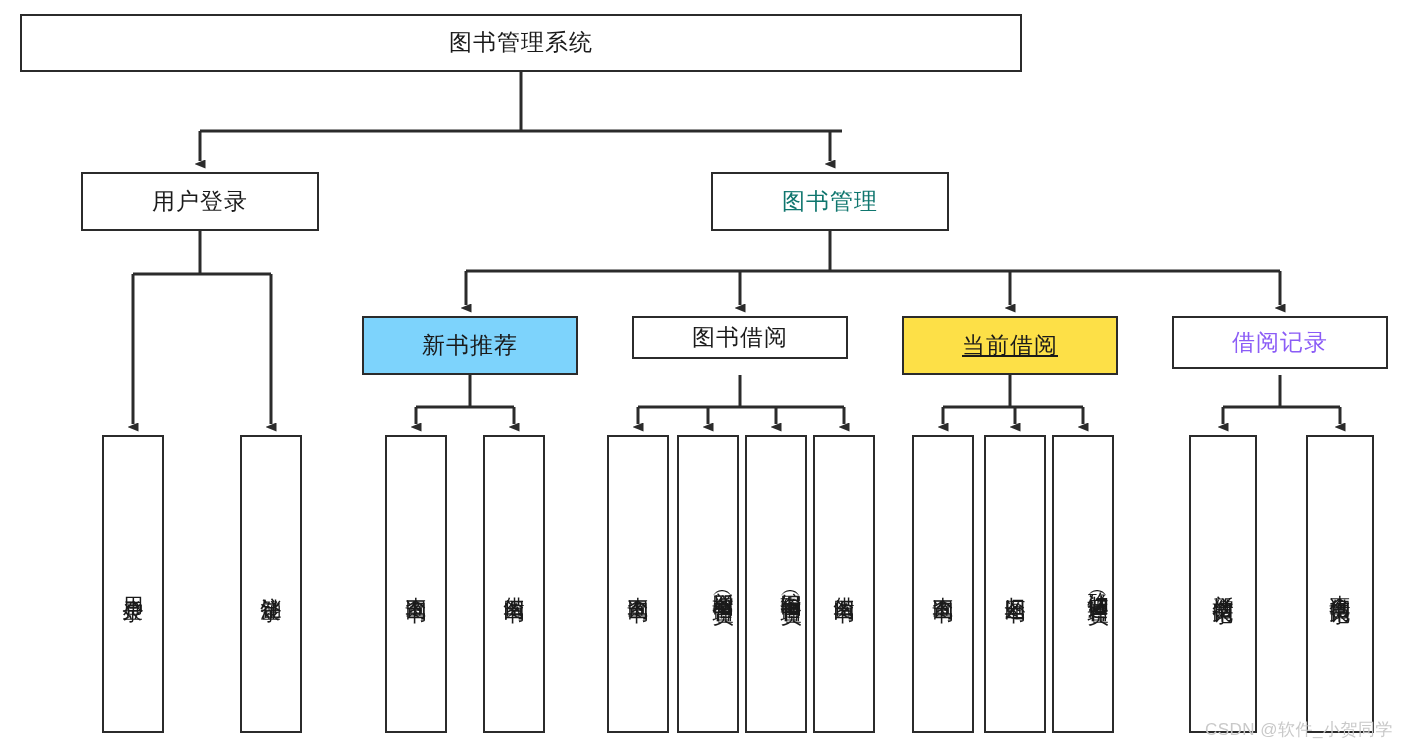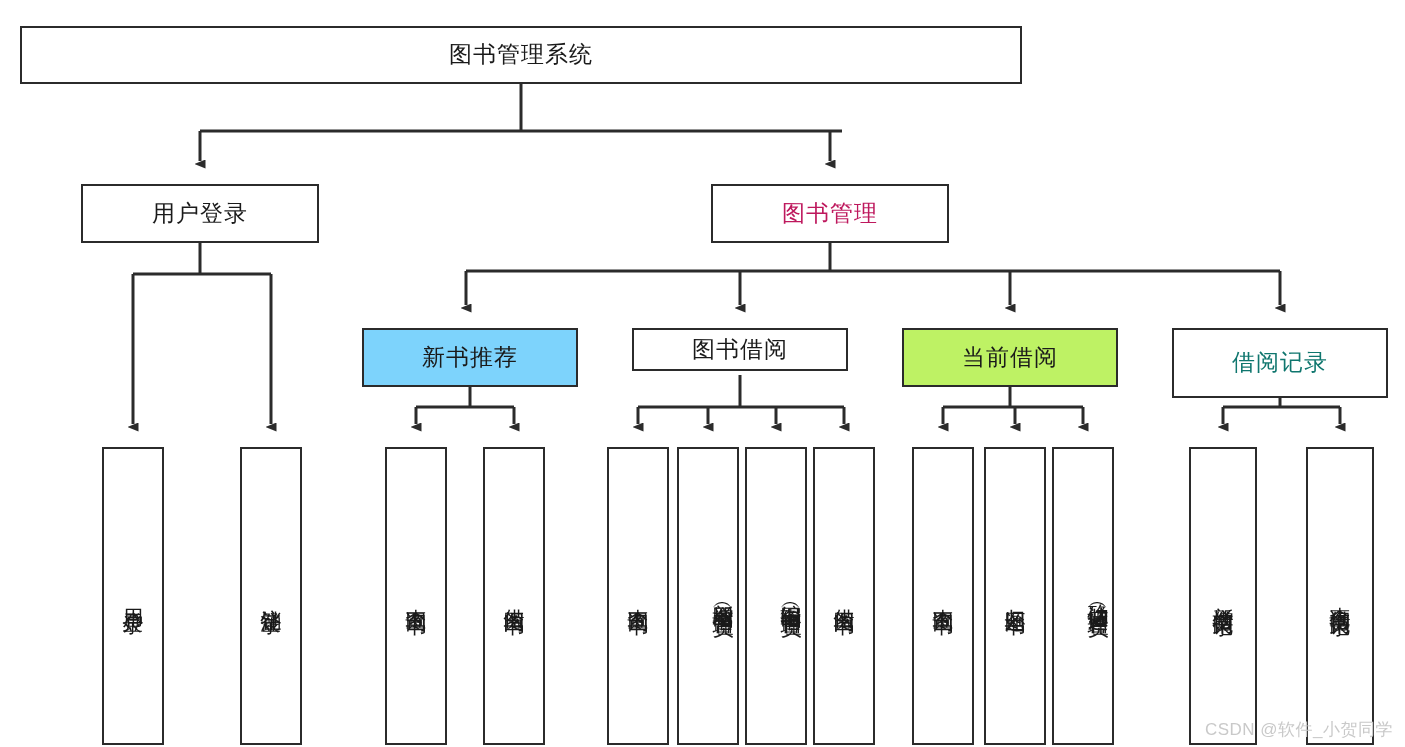--- a/index.html
+++ b/index.html
@@ -28,21 +28,20 @@
   .node {
     position: absolute;
     box-sizing: border-box;
     border: 2px solid #2b2b2b;
     background: #ffffff;
     color: #1a1a1a;
     display: flex;
     align-items: center;
     justify-content: center;
     overflow: hidden;
-    margin-top: 12px;
   }
   .node.horiz {
     font-size: 23px;
     letter-spacing: 1px;
     line-height: 1.2;
   }
   .node.vert {
     writing-mode: vertical-rl;
     text-orientation: upright;
     font-size: 21px;
@@ -120,26 +119,26 @@
       <path d="M1280,375 L1280,407"></path>
       <path d="M1223,407 L1340,407"></path>
       <path d="M1223,407 L1223,424" marker-end="url(#arrow)"></path>
       <path d="M1340,407 L1340,424" marker-end="url(#arrow)"></path>
     </g>
   </svg>
 
   <div class="node horiz" style="left: 20px; top: 14px; width: 1002px; height: 58px; border-color: rgb(43, 43, 43); background: rgb(255, 255, 255); color: rgb(26, 26, 26);">图书管理系统</div>
 
   <div class="node horiz" style="left: 81px; top: 172px; width: 238px; height: 59px; border-color: rgb(43, 43, 43); background: rgb(255, 255, 255); color: rgb(26, 26, 26);">用户登录</div>
-  <div class="node horiz" style="left: 711px; top: 172px; width: 238px; height: 59px; border-color: rgb(43, 43, 43); background: rgb(255, 255, 255); color: #be185d;">图书管理</div>
+  <div class="node horiz" style="left: 711px; top: 172px; width: 238px; height: 59px; border-color: rgb(43, 43, 43); background: rgb(255, 255, 255); color: #0f766e;">图书管理</div>
 
   <div class="node horiz" style="left: 362px; top: 316px; width: 216px; height: 59px; border-color: rgb(43, 43, 43); background: #7dd3fc; color: rgb(26, 26, 26);">新书推荐</div>
   <div class="node horiz" style="left: 632px; top: 316px; width: 216px; height: 43px; border-color: rgb(43, 43, 43); background: rgb(255, 255, 255); color: rgb(26, 26, 26);">图书借阅</div>
-  <div class="node horiz" style="left: 902px; top: 316px; width: 216px; height: 59px; border-color: rgb(43, 43, 43); background: #bef264; color: rgb(26, 26, 26);">当前借阅</div>
-  <div class="node horiz" style="left: 1172px; top: 316px; width: 216px; height: 70px; border-color: rgb(43, 43, 43); background: rgb(255, 255, 255); color: #0f766e;">借阅记录</div>
+  <div class="node horiz" style="left: 902px; top: 316px; width: 216px; height: 59px; border-color: rgb(43, 43, 43); background: #fde047; color: rgb(26, 26, 26); text-decoration: underline;">当前借阅</div>
+  <div class="node horiz" style="left: 1172px; top: 316px; width: 216px; height: 53px; border-color: rgb(43, 43, 43); background: rgb(255, 255, 255); color: #8b5cf6;">借阅记录</div>
 
   <div class="node vert center-align" style="left: 102px; top: 435px; width: 62px; height: 298px; border-color: rgb(43, 43, 43); background: rgb(255, 255, 255); color: rgb(26, 26, 26);">用户登录</div>
   <div class="node vert center-align" style="left: 240px; top: 435px; width: 62px; height: 298px; border-color: rgb(43, 43, 43); background: rgb(255, 255, 255); color: rgb(26, 26, 26);">注销登录</div>
 
   <div class="node vert center-align" style="left: 385px; top: 435px; width: 62px; height: 298px; border-color: rgb(43, 43, 43); background: rgb(255, 255, 255); color: rgb(26, 26, 26);">查询图书</div>
   <div class="node vert center-align" style="left: 483px; top: 435px; width: 62px; height: 298px; border-color: rgb(43, 43, 43); background: rgb(255, 255, 255); color: rgb(26, 26, 26);">借阅图书</div>
 
   <div class="node vert center-align" style="left: 607px; top: 435px; width: 62px; height: 298px; border-color: rgb(43, 43, 43); background: rgb(255, 255, 255); color: rgb(26, 26, 26);">查询图书</div>
   <div class="node vert top-align" style="left: 677px; top: 435px; width: 62px; height: 298px; border-color: rgb(43, 43, 43); background: rgb(255, 255, 255); color: rgb(26, 26, 26);">新增图书（管理员）</div>
   <div class="node vert top-align" style="left: 745px; top: 435px; width: 62px; height: 298px; border-color: rgb(43, 43, 43); background: rgb(255, 255, 255); color: rgb(26, 26, 26);">编辑图书（管理员）</div>

